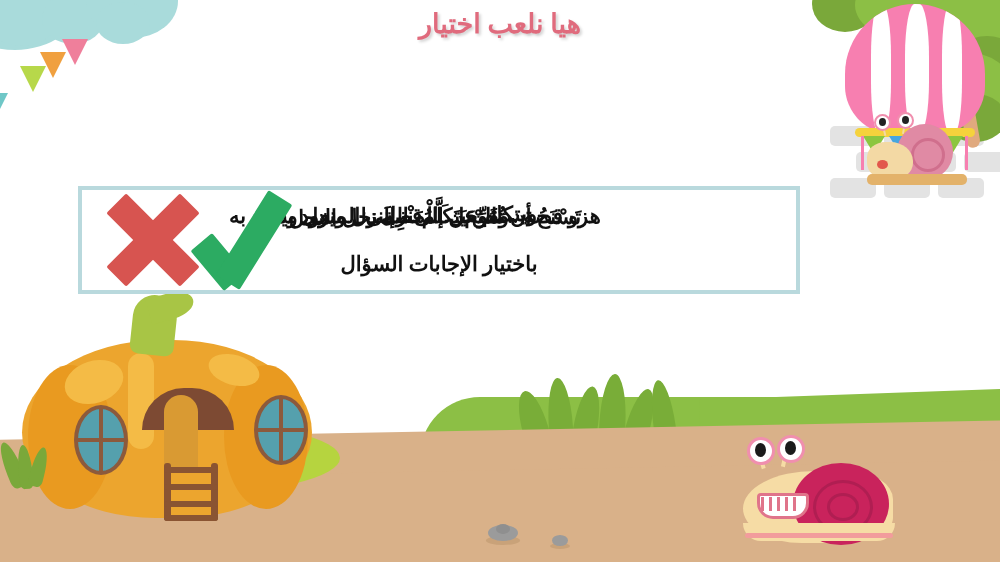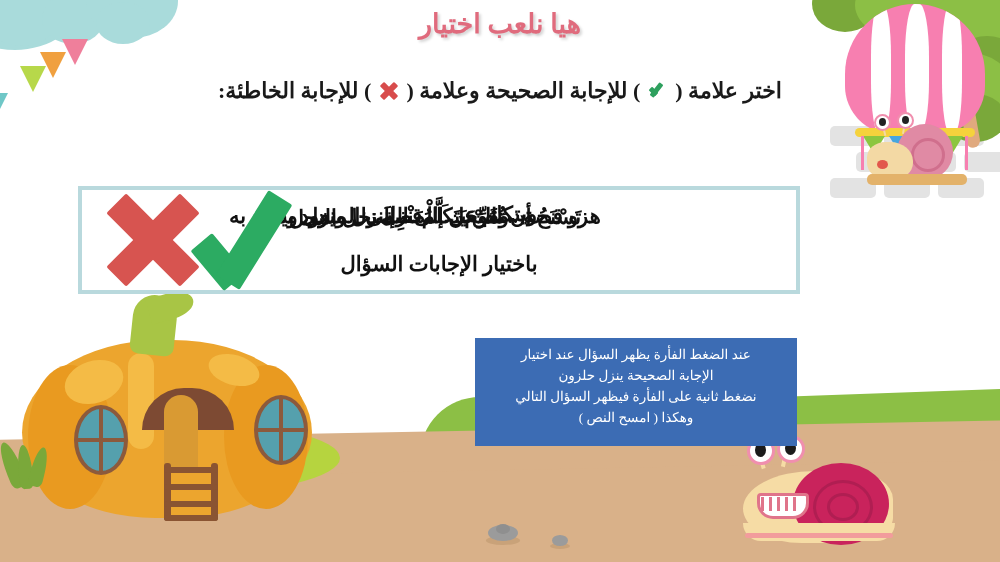--- a/index.html
+++ b/index.html
@@ -304,41 +304,28 @@
       <div class="sb" style="left:0px;"></div>
       <div class="sb" style="left:8px;"></div>
       <div class="sb" style="left:16px;"></div>
       <div class="sb" style="left:24px;"></div>
       <div class="sb" style="left:32px;"></div>
     </div>
   </div>
 
   <div class="title">هيا نلعب اختيار</div>
 
-  <div class="prompt">
-    <span>اختر علامة (</span>
-    <span class="mini mini-check"></span>
-    <span>) للإجابة الصحيحة وعلامة  (</span>
-    <span class="mini mini-x"></span>
-    <span>) للإجابة الخاطئة:</span>
-  </div>
 
   <div class="qbox">
     <div class="qstack">
       <div class="qtext q1">هزو قصة ... النحل إلى المنزل ويعود به</div>
       <div class="qtext q2">ويتكلم عن ... قصة نخل النحل</div>
       <div class="qtext q3">تَسْنَحُ أن تُقَوِّمَ ... الْمَنْزِلَ</div>
       <div class="qtext q4">وَمَنْ يَتَكَلَّمُ ... إلى المنزل ويعود به</div>
     </div>
     <div class="qline2">باختيار الإجابات السؤال</div>
   </div>
 
   <div class="bigx"></div>
   <div class="bigcheck"></div>
 
-  <div class="notebox">
-    <div>عند الضغط الفأرة يظهر السؤال عند اختيار</div>
-    <div>الإجابة الصحيحة ينزل حلزون</div>
-    <div>نضغط ثانية على الفأرة فيظهر السؤال التالي</div>
-    <div>وهكذا ( امسح النص )</div>
-  </div>
 
 </div>
 
 </body></html>

